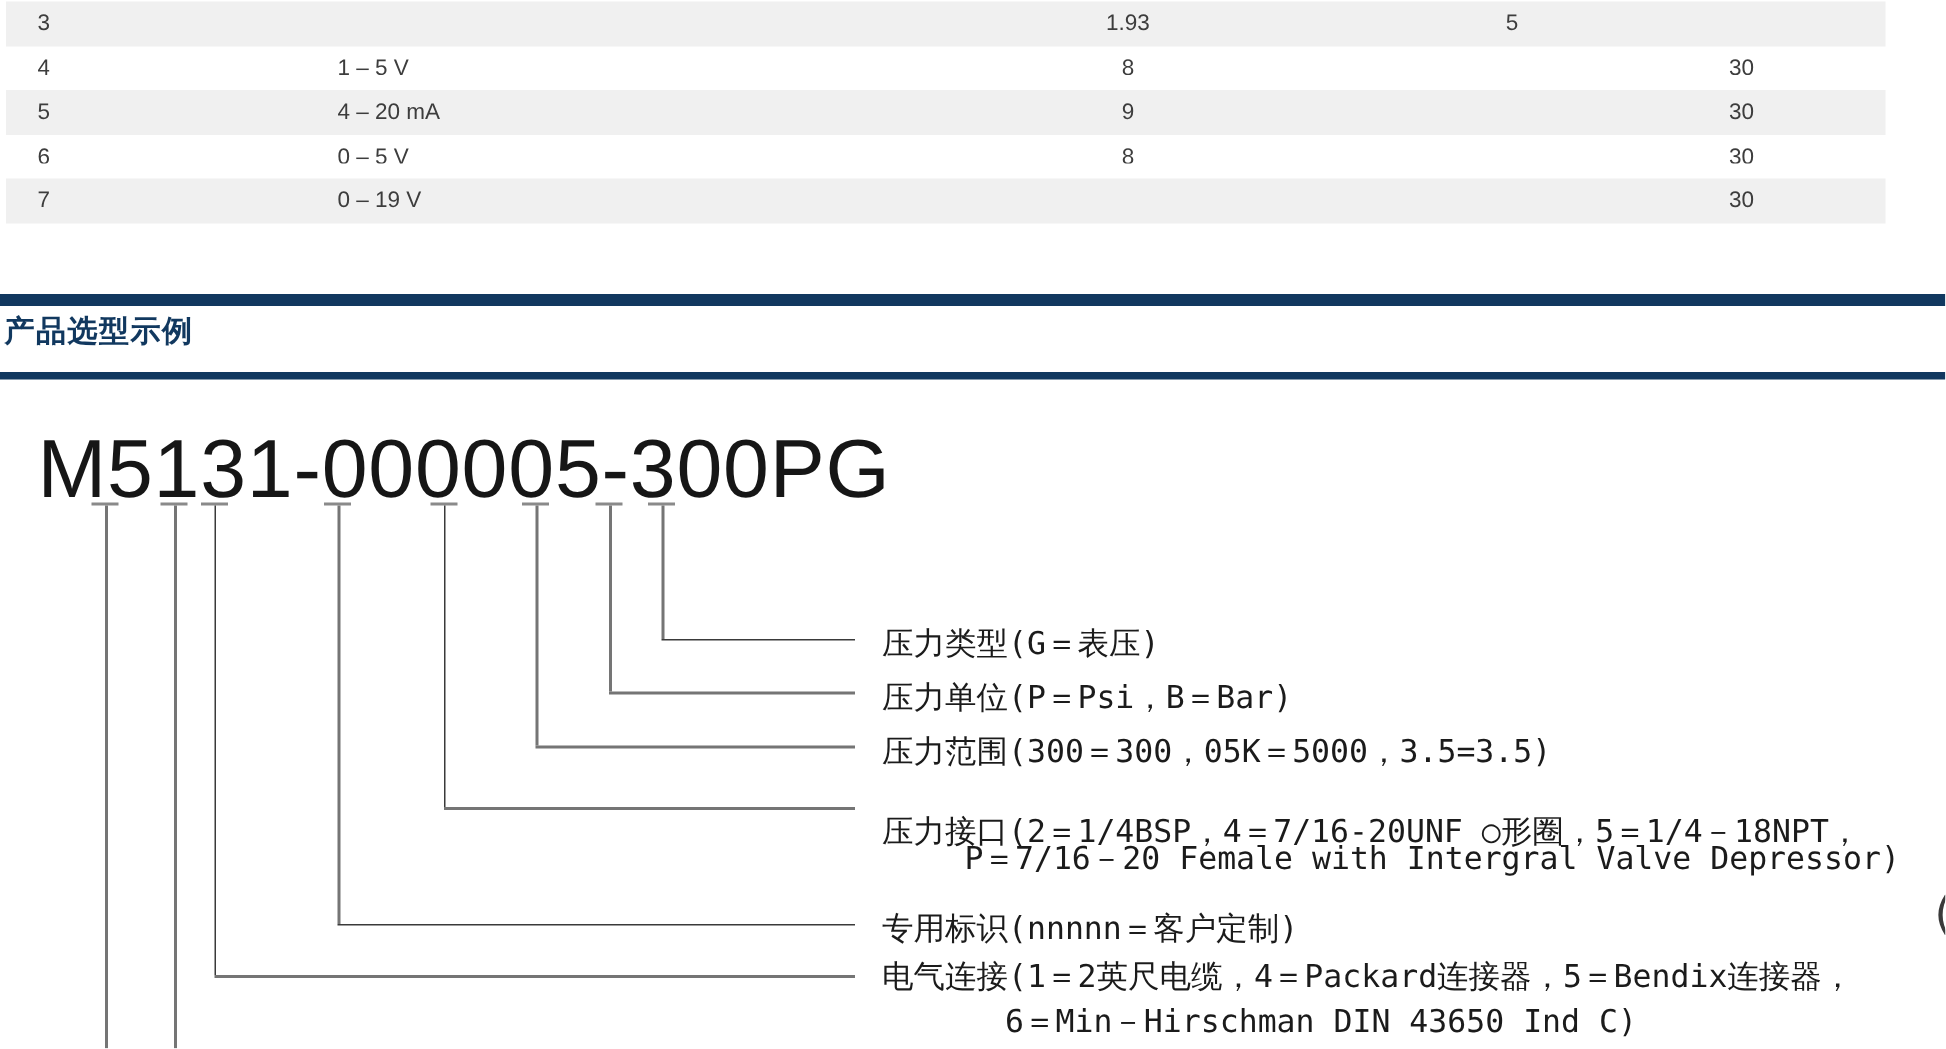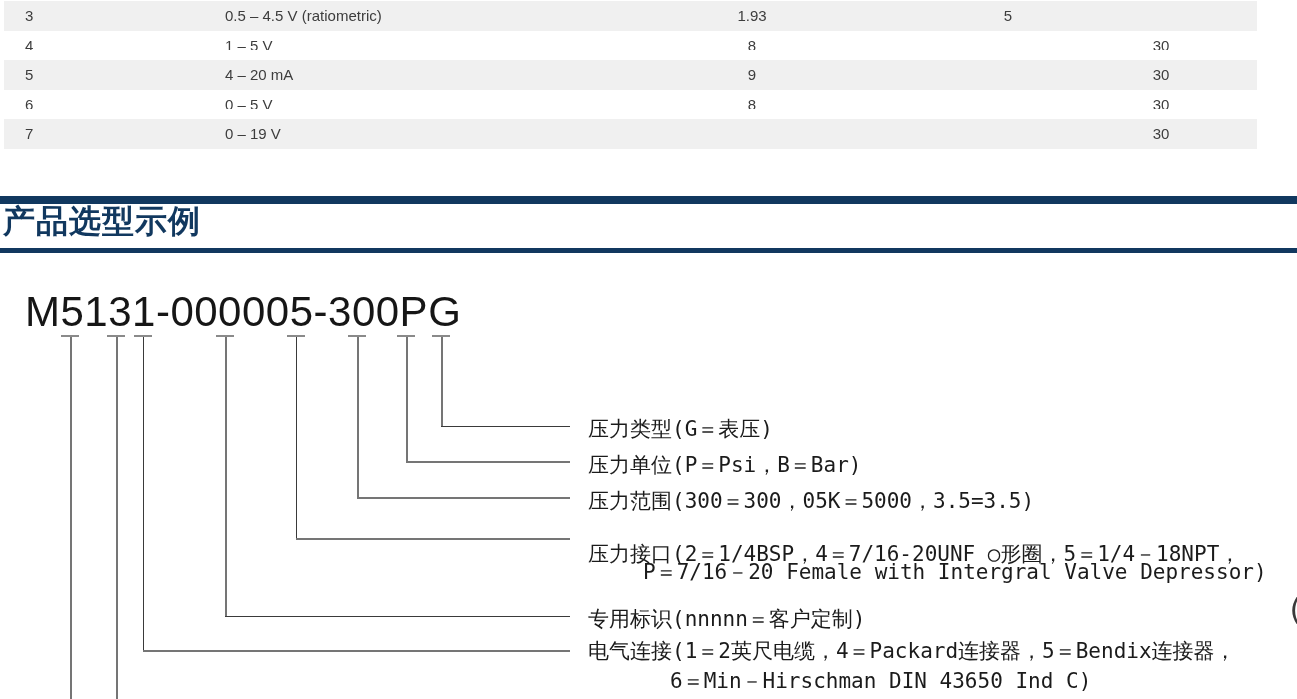--- a/index.html
+++ b/index.html
@@ -35,33 +35,33 @@
   .c4 { left: 860px;  width: 288px; text-align: center; }
   .c5 { left: 1032px; width: 250px; text-align: center; }
 
   
   .bar { position: absolute; left: 0; width: 1297px; background: #11385f; }
   .bar-thick { top: 196px; height: 8px; }
   .bar-thin  { top: 248px; height: 5px; }
   .section-title {
     position: absolute;
     left: 3px; top: 204px;
-    font-size: 32px;
+    font-size: 20px;
     line-height: 34px;
     font-weight: 700;
     color: #11385f;
     letter-spacing: 1px;
     white-space: nowrap;
   }
 
   
   .pn {
     position: absolute;
     left: 25px; top: 290px;
-    font-size: 42px;
+    font-size: 55px;
     line-height: 44px;
     letter-spacing: 0.5px;
     color: #161616;
     white-space: nowrap;
   }
   .tick {
     position: absolute;
     height: 2px; width: 18px;
     background: #8a8a8a;
     top: 335px;
@@ -89,21 +89,20 @@
   }
 </style>
 </head>
 <body>
 
 <div class="page">
 
   <div class="spec-table">
     <div class="trow striped">
       <span class="c c1">3</span>
-      <span class="c c2">0.5 – 4.5 V (ratiometric)</span>
       <span class="c c3">1.93</span>
       <span class="c c4">5</span>
     </div>
     <div class="trow clipped">
       <span class="c c1">4</span>
       <span class="c c2">1 – 5 V</span>
       <span class="c c3">8</span>
       <span class="c c4"></span>
       <span class="c c5">30</span>
     </div>

